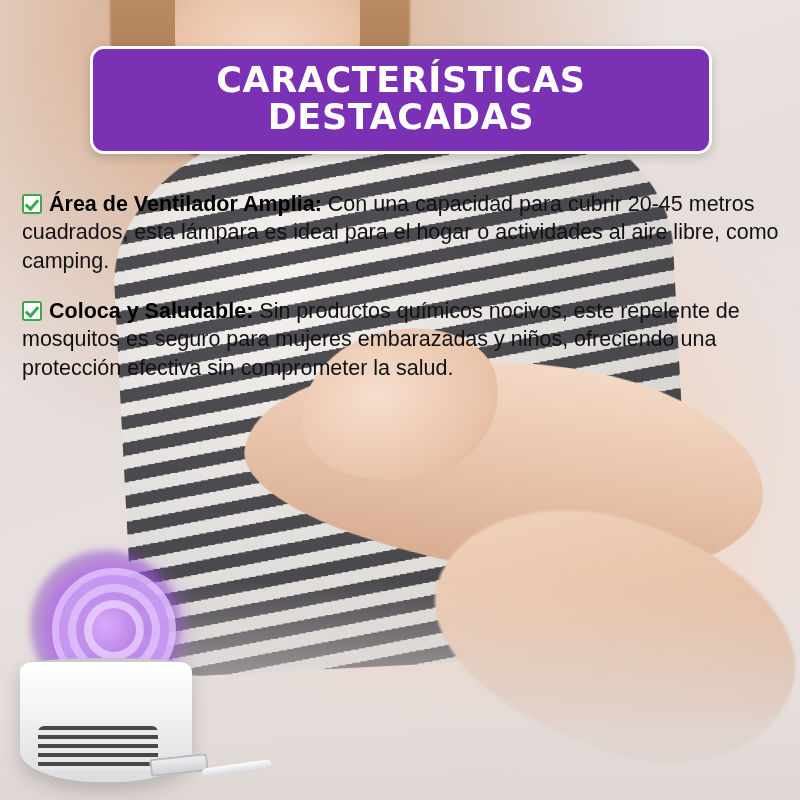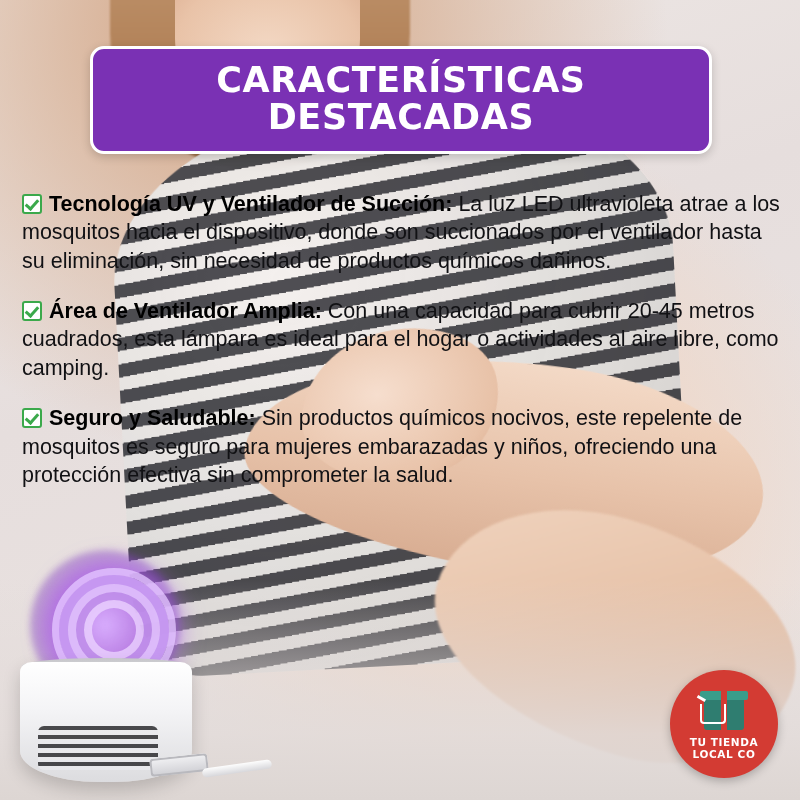--- a/index.html
+++ b/index.html
@@ -341,39 +341,26 @@
     <div class="usb-plug"></div>
     <div class="usb-wire"></div>
   </div>
 
   <div class="title-banner">
     <h1>CARACTERÍSTICAS DESTACADAS</h1>
   </div>
 
   <div class="features">
 
-    <p class="feature">
-      <span class="check"></span><b>Tecnología UV y Ventilador de Succión:</b><span> La luz LED ultravioleta atrae a los mosquitos hacia el dispositivo, donde son succionados por el ventilador hasta su eliminación, sin necesidad de productos químicos dañinos.</span>
-    </p>
 
     <p class="feature">
       <span class="check"></span><b>Área de Ventilador Amplia:</b><span> Con una capacidad para cubrir 20-45 metros cuadrados, esta lámpara es ideal para el hogar o actividades al aire libre, como camping.</span>
     </p>
 
 
     <p class="feature">
-      <span class="check"></span><b>Seguro y Saludable:</b><span> Sin productos químicos nocivos, este repelente de mosquitos es seguro para mujeres embarazadas y niños, ofreciendo una protección efectiva sin comprometer la salud.</span>
+      <span class="check"></span><b>Coloca y Saludable:</b><span> Sin productos químicos nocivos, este repelente de mosquitos es seguro para mujeres embarazadas y niños, ofreciendo una protección efectiva sin comprometer la salud.</span>
     </p>
 
   </div>
 
-  <div class="logo">
-    <div class="logo-mark">
-      <div class="logo-bag"></div>
-      <div class="logo-cart"></div>
-    </div>
-    <div class="logo-text">
-      <div>TU TIENDA</div>
-      <div>LOCAL CO</div>
-    </div>
-  </div>
 
 </div>
 
 </body></html>

